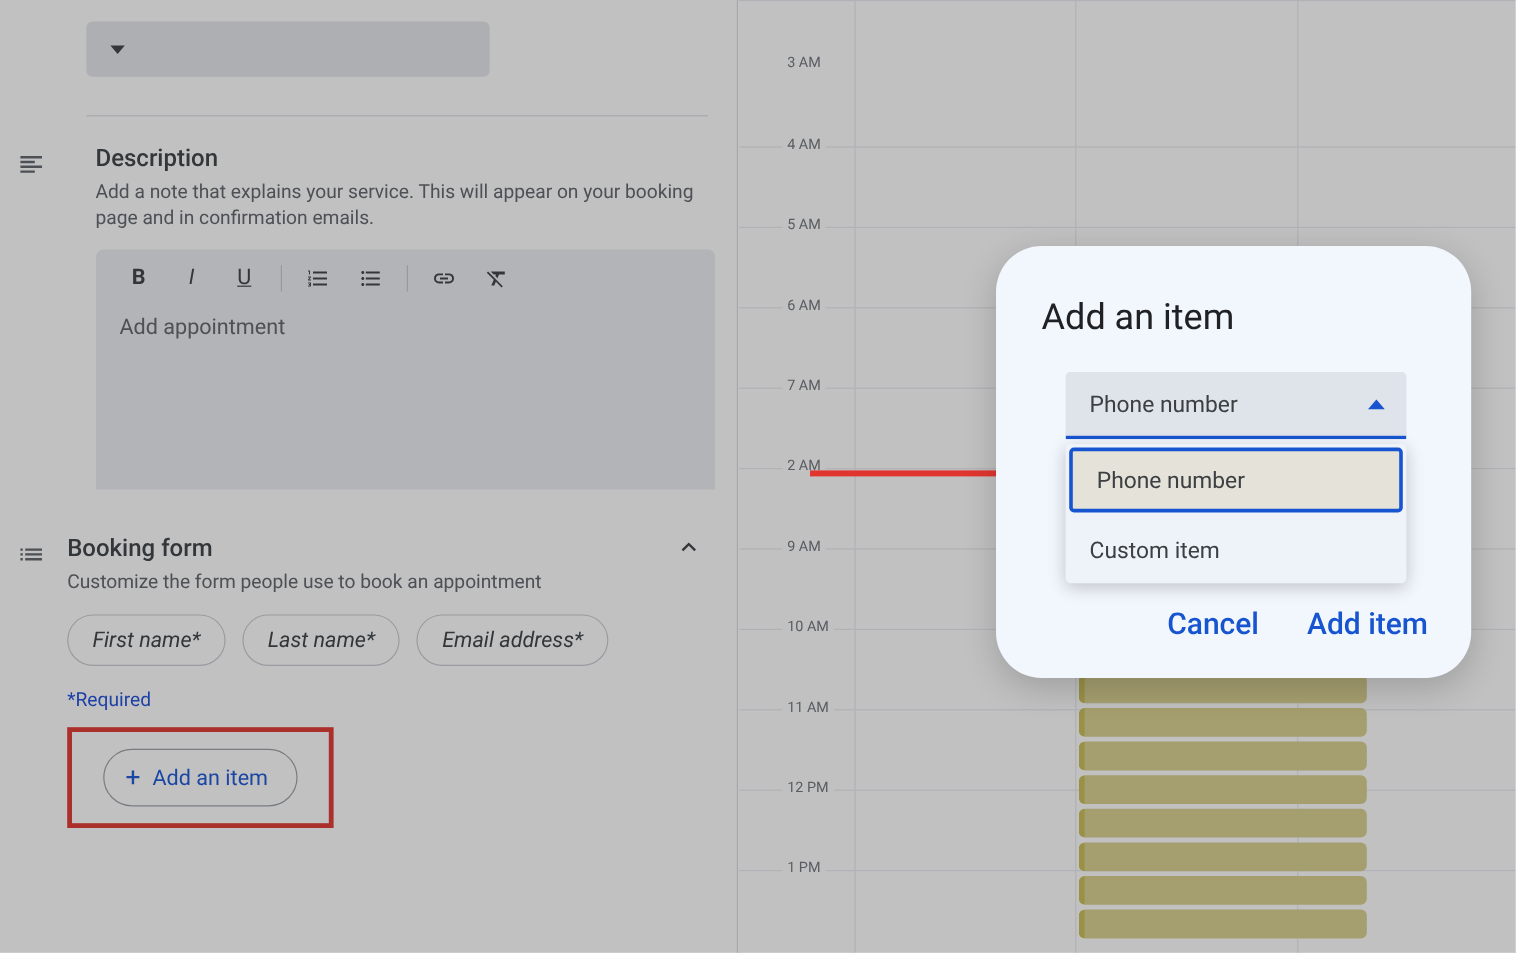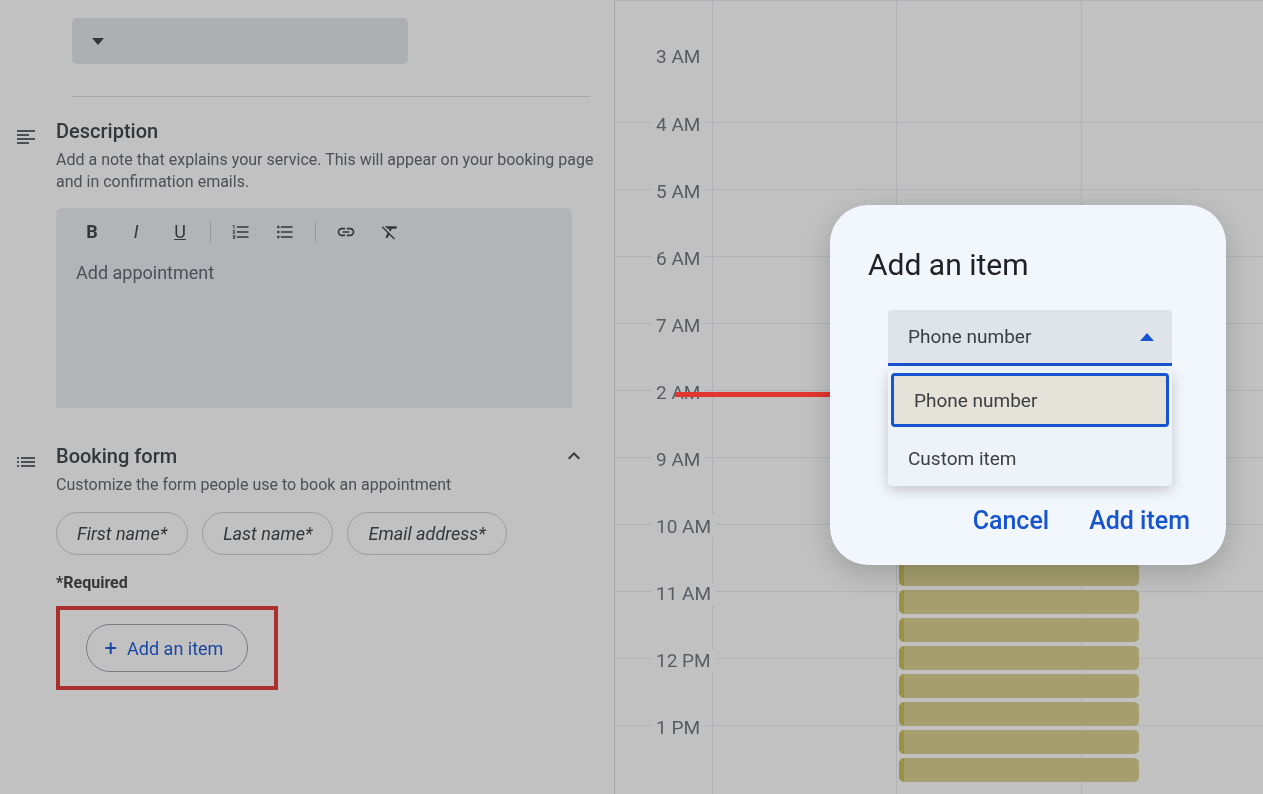--- a/index.html
+++ b/index.html
@@ -22,42 +22,42 @@
     width: 336px; height: 46px;
     background: #e4e6e9; border-radius: 5px;
     display: flex; align-items: center; justify-content: space-between;
     padding: 0 20px; color: #3c4043; font-size: 18px; font-weight: 400;
   }
   .meet-dropdown .caret { width: 0; height: 0; border-left: 6px solid transparent; border-right: 6px solid transparent; border-top: 7px solid #3c4043; }
 
   hr.divider { border: none; border-top: 1px solid #dadce0; margin: 0 0 0 58px; width: 518px; }
 
   
-  .desc-section { margin: 22px 0 0 0; }
+  .desc-section { margin: 22px 0 0 0; gap: 24px; }
   .section-title { font-size: 20px; font-weight: 500; color: #3c4043; margin: 0 0 6px 0; }
   .section-sub { font-size: 16px; color: #5f6368; line-height: 1.4; margin: 0; }
   .rich-editor {
     margin-top: 14px; background: #eceef1; border-radius: 6px 6px 0 0;
     width: 516px; height: 200px; padding: 0;
   }
   .toolbar { display: flex; align-items: center; height: 48px; padding: 0 14px; gap: 0; }
   .toolbar .btn { width: 44px; height: 44px; display:flex; align-items:center; justify-content:center; color:#3c4043; font-size:18px;}
   .toolbar .sep { width:1px; height:22px; background:#c4c7cc; margin: 0 8px; }
   .editor-area { padding: 6px 20px; color:#5f6368; font-size:18px; }
 
   
   .booking-section { margin-top: 36px; display:flex; }
   .booking-body { width: 540px; }
   .expand-caret { margin-left:auto; margin-right:10px; color:#3c4043; }
   .chips { margin-top: 16px; display:flex; flex-wrap:wrap; gap:14px;font-style:italic; }
   .chip {
     border:1px solid #c8ccd0; border-radius: 22px;
     padding: 10px 20px; font-size:18px; color:#3c4043;
   }
-  .req-note { margin-top: 18px; font-size:16px; color:#404040;font-weight:bold; }
+  .req-note { margin-top: 18px; font-size:16px; color:#1d4ed8; }
 
   
   .add-item-wrap {
     margin-top: 14px; width: 222px; height: 84px;
     border: 4px solid #e1352f; display:flex; align-items:center; justify-content:center;
   }
   .add-item-btn {
     border:1px solid #9aa0a6; border-radius: 24px; height:48px;
     padding: 0 24px 0 18px; display:flex; align-items:center; gap:10px;
     color:#1a57d6; font-size:18px; background:transparent;
@@ -65,21 +65,21 @@
   .add-item-btn .plus { font-size:22px; font-weight:400; }
 
   
   .calendar {
     position:absolute; left: 616px; top:0; right:0; height:100%;
     background:#fff;
   }
   .cal-row { position:relative; height:67px; border-top:1px solid #e8eaed; }
   .cal-row:first-child { border-top:none; }
   .cal-time {
-    position:absolute; left:36px; top:-10px; font-size:19px; color:#70757a;
+    position:absolute; left:36px; top:-10px; font-size:12px; color:#70757a;
     background:#fff; padding:0 4px;
   }
   .cal-col-sep { position:absolute; top:0; bottom:0; width:1px; background:#e8eaed; }
   .cal-busy {
     position:absolute; left:283px; top:562px; width:240px;
   }
   .busy-slot { height:24px; margin-bottom:4px; border-radius:5px;
     background:#d9d08c; border-left:5px solid #c9bd54; }
 
   

